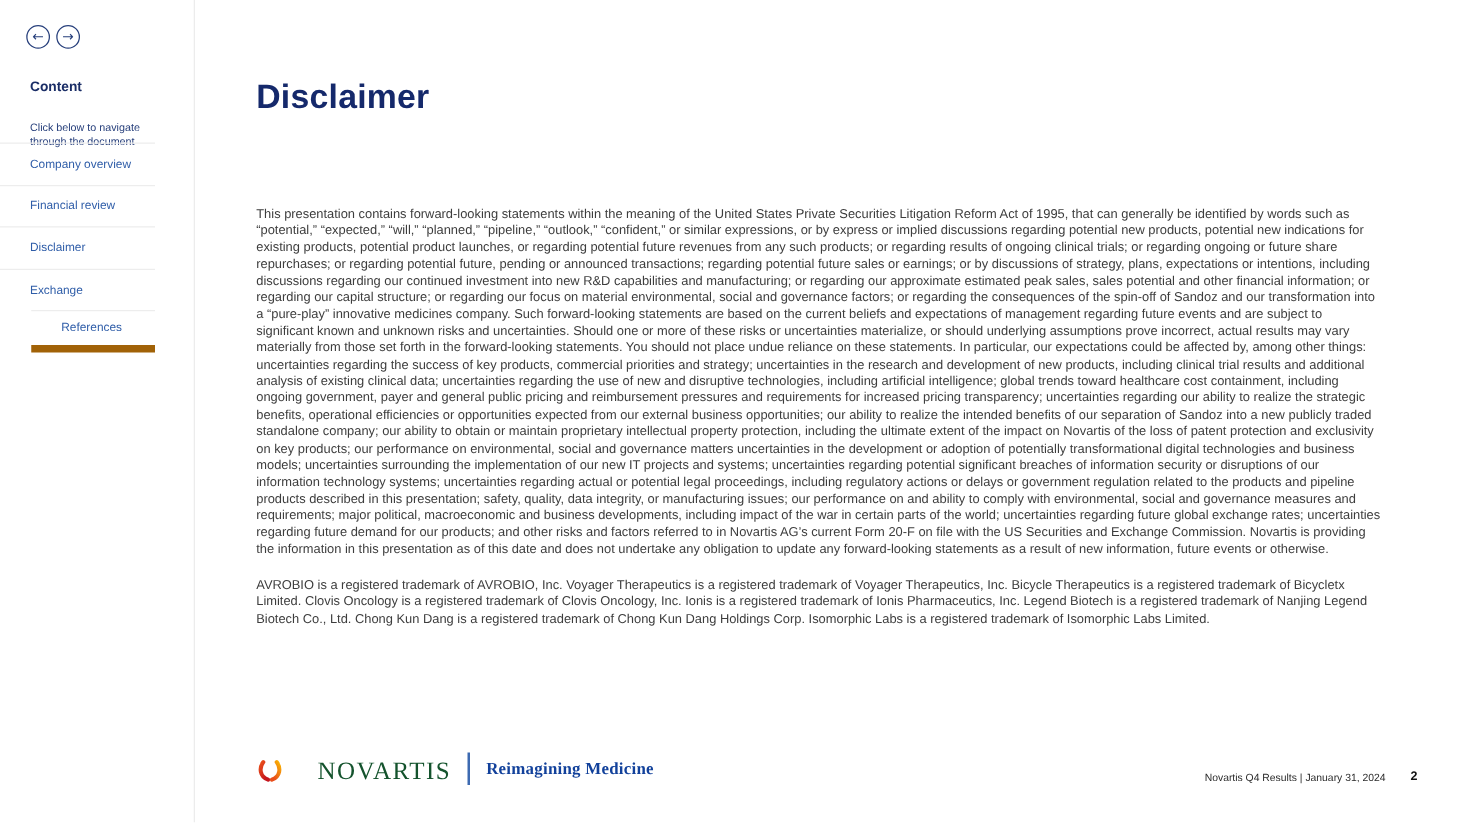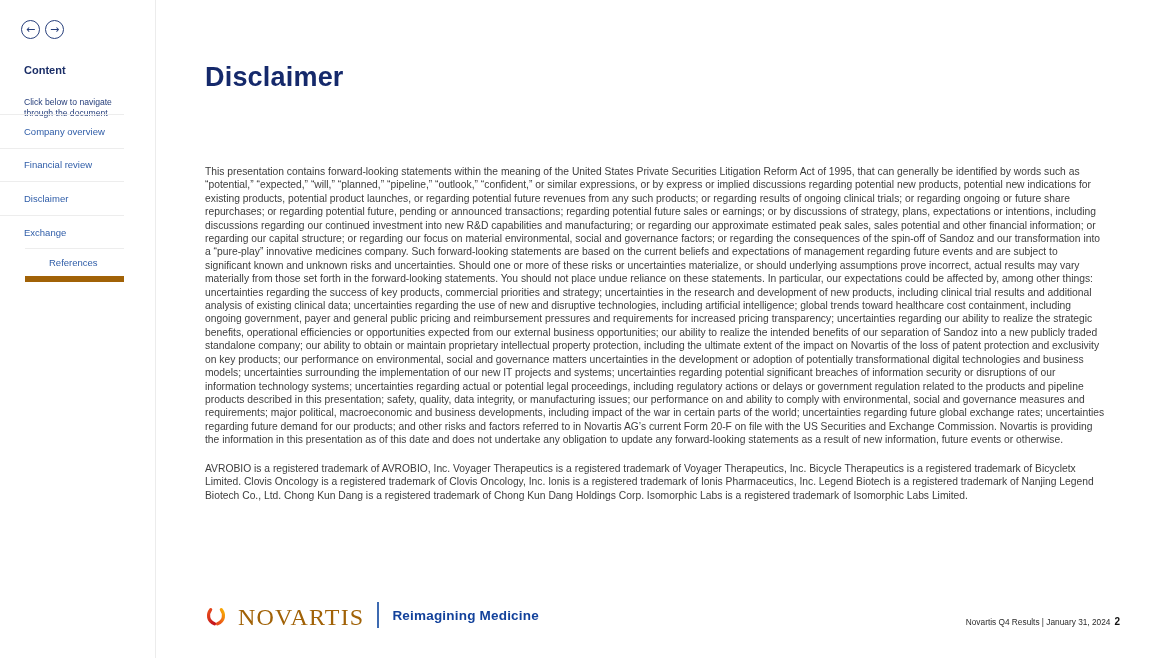--- a/index.html
+++ b/index.html
@@ -68,42 +68,43 @@
   .para-1 { top: 165px; }
   .para-2 { top: 451px; margin-top: 11px; }
 
   
   .footer-logo {
     position: absolute; left: 203px; top: 599px;
     display: flex; align-items: center;
   }
   .flame-icon { width: 26px; height: 32px; display: block; }
   .wordmark {
-    margin-left: 9px;
+    margin-left: 25px;
     font-family: "Liberation Serif", serif;
-    font-size: 24px;
-    color: #a16207;
+    font-size: 20px;
+    color: #14532d;
     letter-spacing: 1.2px;
     line-height: 1;
     padding-top: 3px;
   }
   .brand-divider {
     margin-left: 13px;
     width: 2px; height: 26px;
     background: #3d6ab1;
   }
   .tagline {
     margin-left: 13px;
     font-size: 13.5px; font-weight: bold;
     color: #12419b;
     letter-spacing: 0.2px;
+    font-family: Liberation Serif, serif;
   }
   .footer-right {
-    position: absolute; right: 50px; top: 616px;
-    display: flex; align-items: center; gap: 4px;
+    position: absolute; right: 36px; top: 616px;
+    display: flex; align-items: center; gap: 20px;
   }
   .doc-info { font-size: 8.3px; color: #2b2b2b; }
   .page-num { font-size: 10px; font-weight: bold; color: #111111; }
 </style>
 </head>
 <body>
 
 <div class="sidebar">
   <div class="nav-arrows">
     <div class="arrow-btn">←</div>

